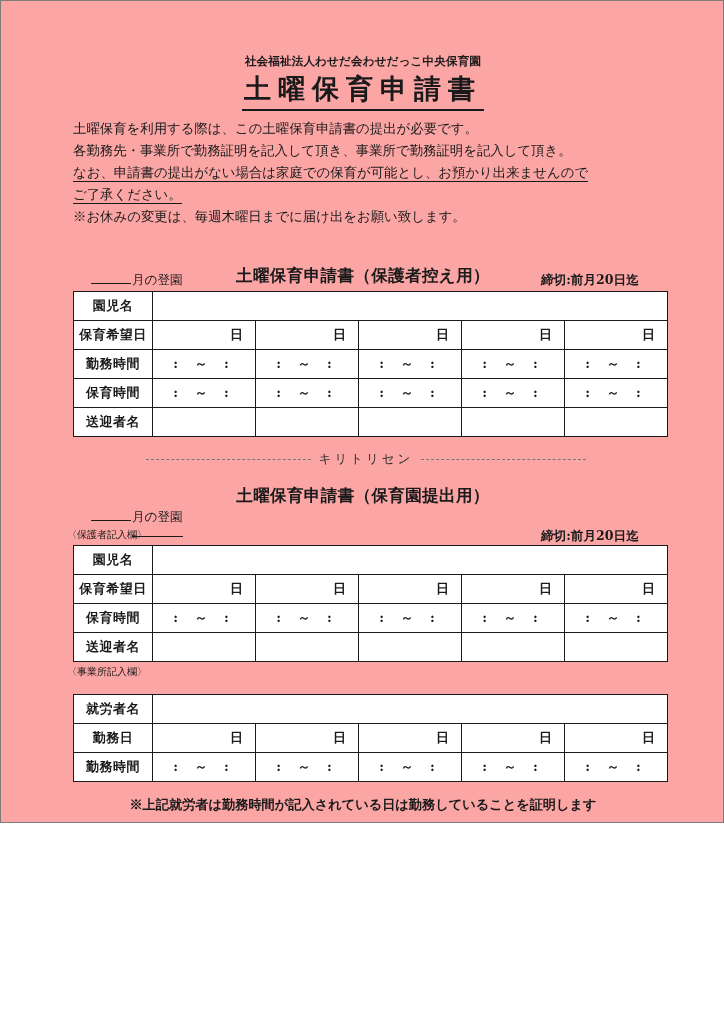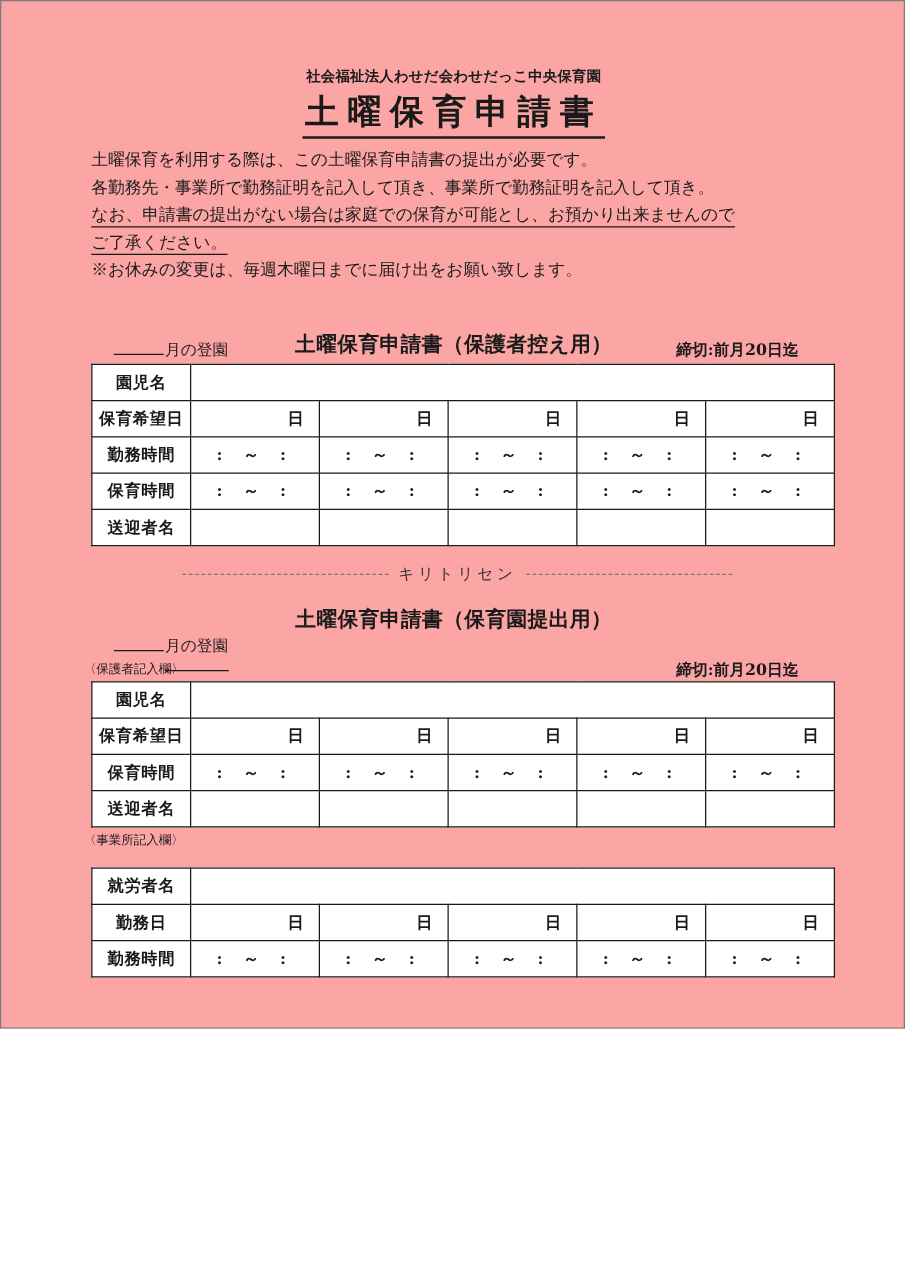--- a/index.html
+++ b/index.html
@@ -367,20 +367,21 @@
       <td class="lbl">勤務時間</td>
       <td class="time"><span class="tm">: ～ :</span></td>
       <td class="time"><span class="tm">: ～ :</span></td>
       <td class="time"><span class="tm">: ～ :</span></td>
       <td class="time"><span class="tm">: ～ :</span></td>
       <td class="time"><span class="tm">: ～ :</span></td>
     </tr>
   </tbody>
       </table>
 
+  <div class="cert-note">※上記就労者は勤務時間が記入されている日は勤務していることを証明します</div>
 
   <div class="signblock">
     <div class="row">
       <span class="lab">証　明　日</span><span class="val">:</span><span class="val">令和</span><span class="gap-y"></span><span class="val">年</span><span class="gap-m"></span><span class="val">月</span><span class="gap-m"></span><span class="val">日</span>
     </div>
     <div class="row">
       <span class="lab">事　業　所　名</span><span class="val">:</span><span class="val"></span>
     </div>
     <div class="row">
       <span class="lab tight">事業所所在地</span><span class="val">:</span><span class="val"></span>

